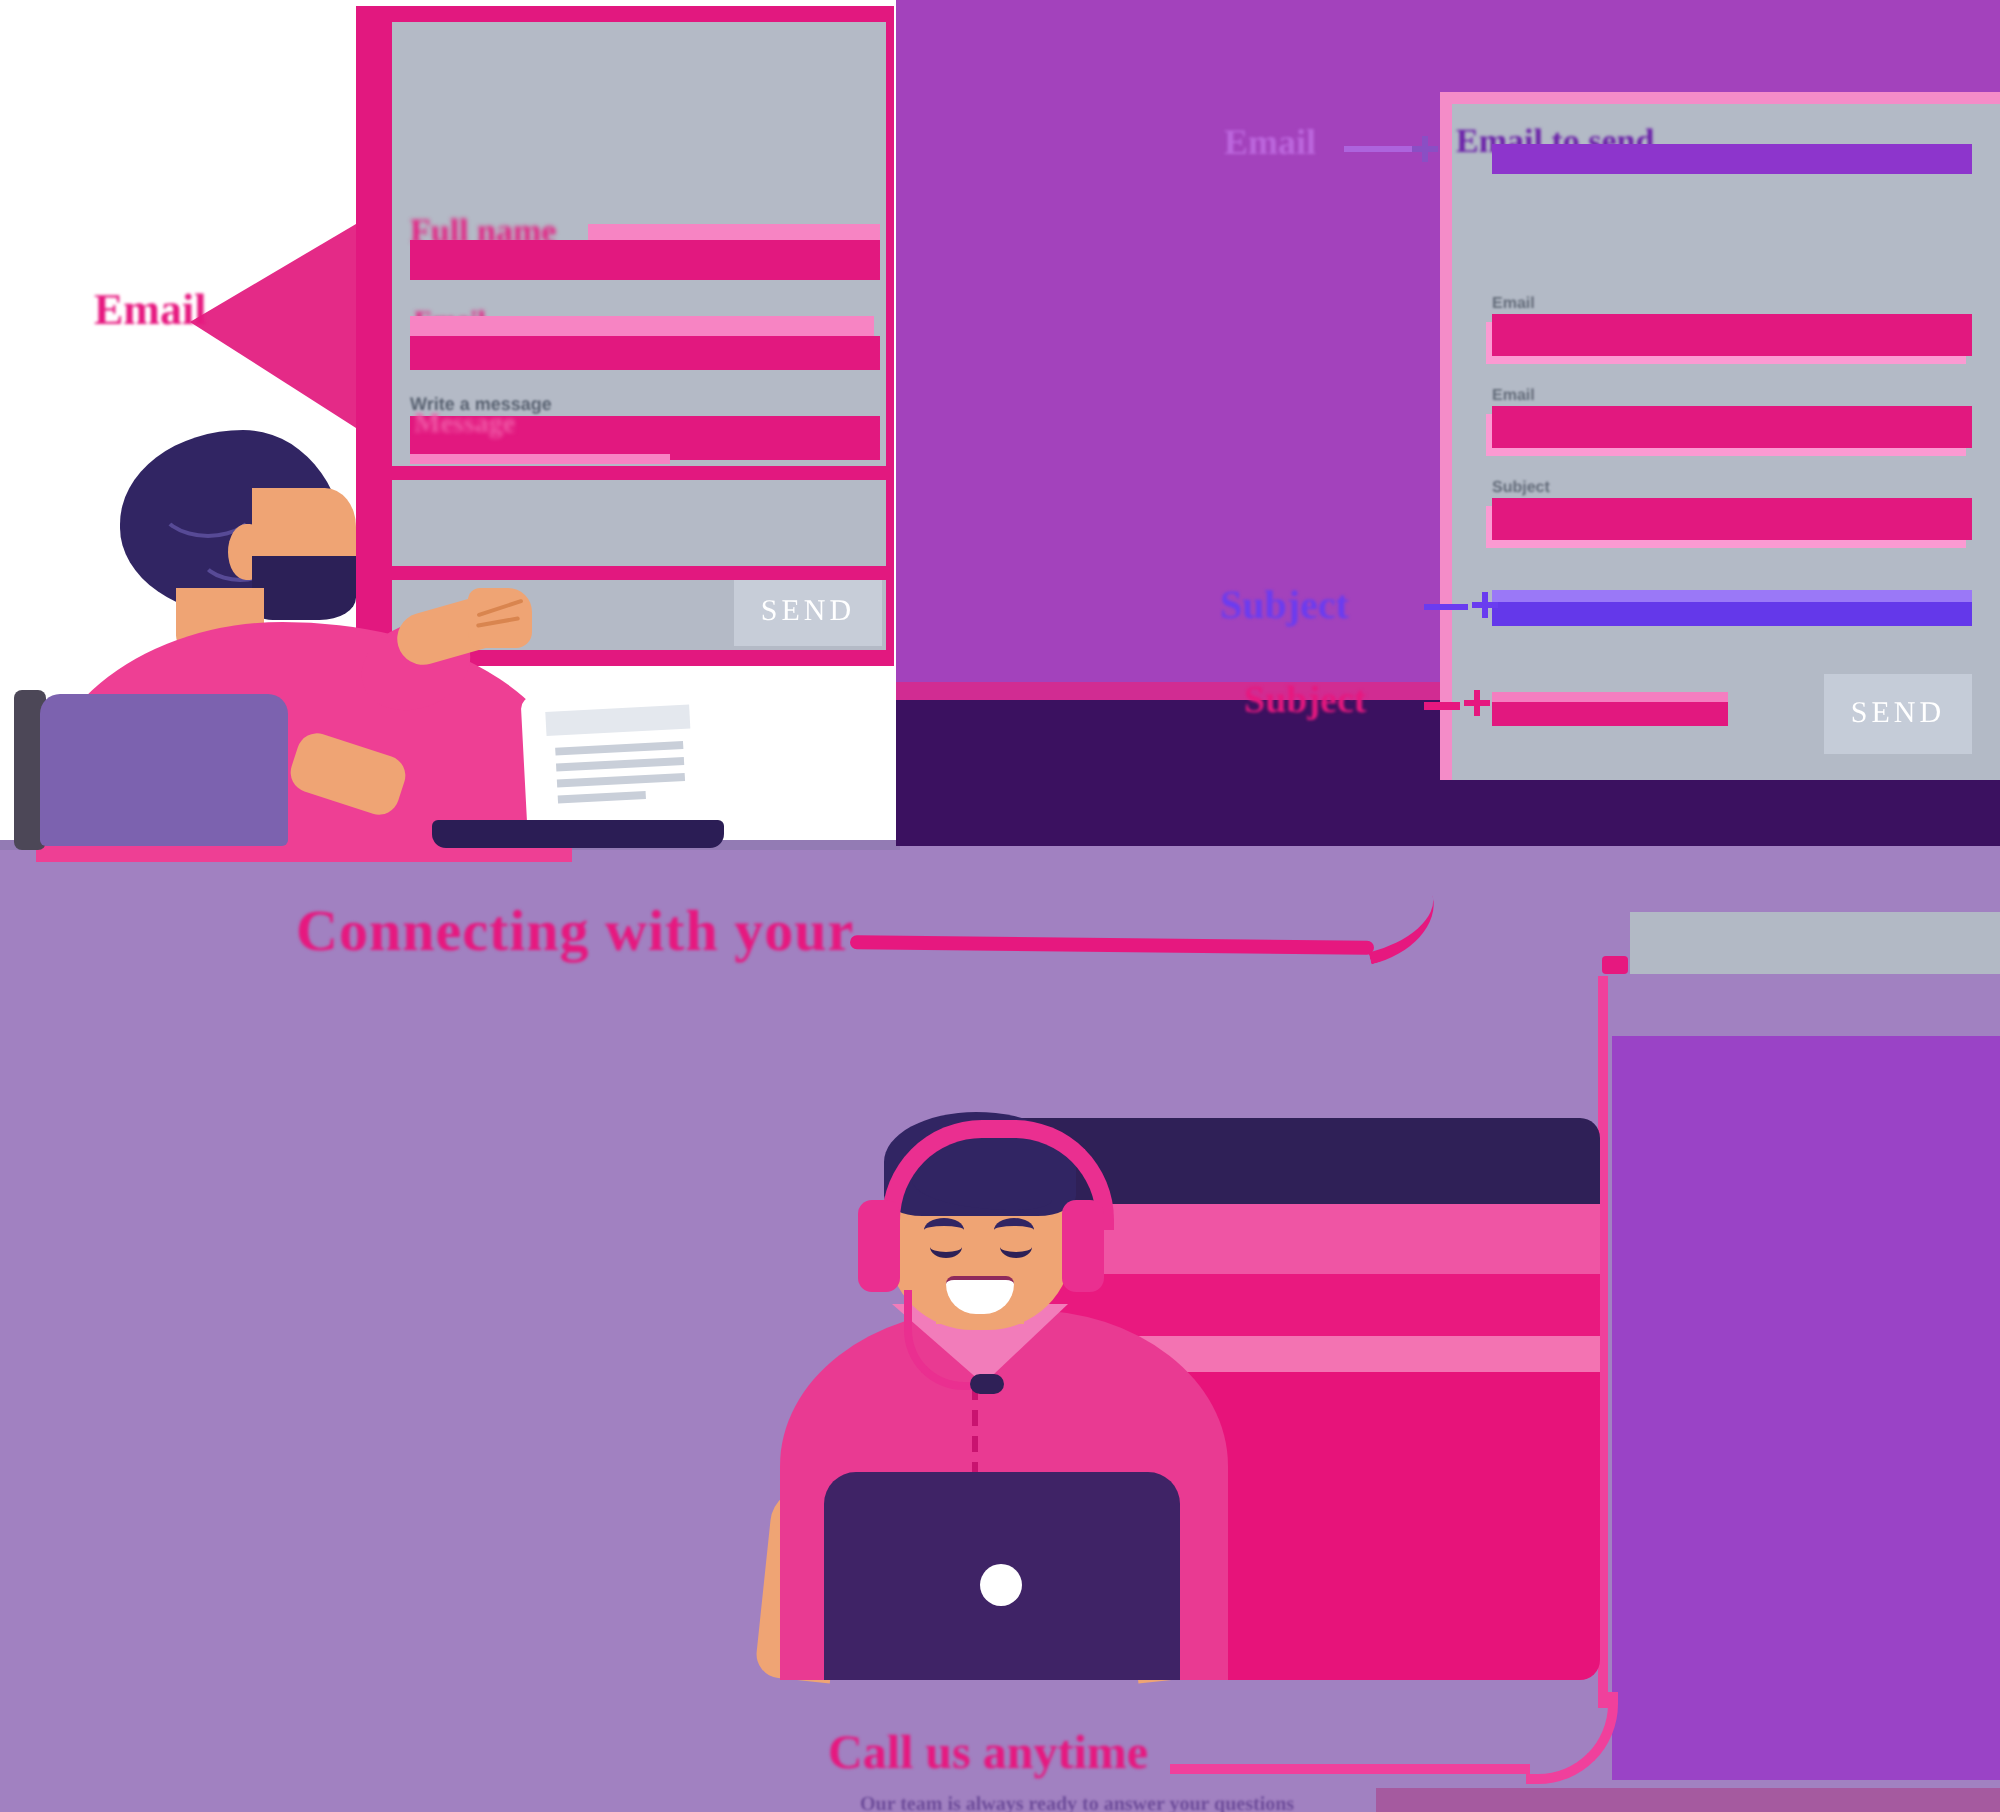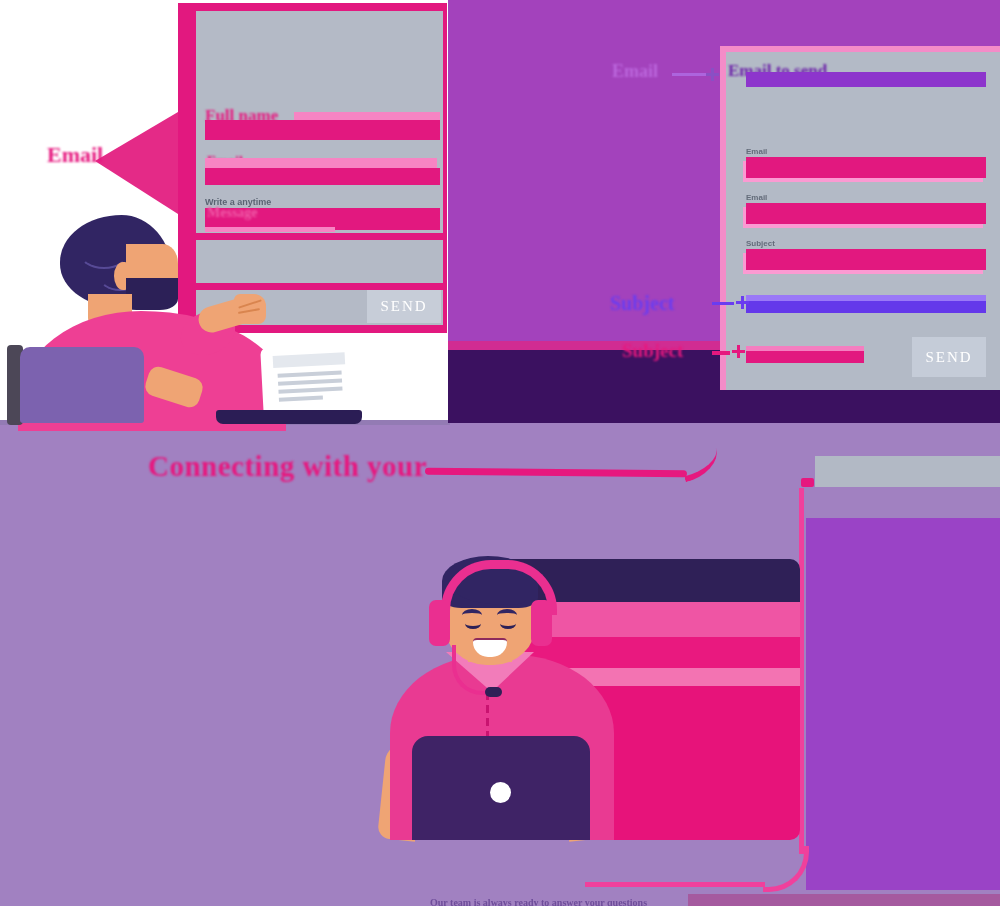--- a/index.html
+++ b/index.html
@@ -155,21 +155,21 @@
       <span class="lbl blob">Full name</span>
       <div class="light"></div>
       <div class="deep"></div>
     </div>
     <div class="fl-row" id="fl-r2">
       <span class="lbl blob">Email</span>
       <div class="light"></div>
       <div class="deep"></div>
     </div>
     <div class="fl-row" id="fl-r3">
-      <span class="hint tiny">Write a anytime</span>
+      <span class="hint tiny">Write a message</span>
       <span class="lbl blob">Message</span>
       <div class="deep"></div>
       <div class="light"></div>
     </div>
     <div class="fl-div" id="fl-div1"></div>
     <div class="fl-div" id="fl-div2"></div>
     <div class="abs" id="fl-send">SEND</div>
   </div>
 
   <div class="abs" id="funnel"></div>
@@ -228,20 +228,21 @@
   <div class="eye" id="c-eye-r"></div>
   <div class="abs" id="c-mouth"></div>
   <div class="abs" id="c-band"></div>
   <div class="abs" id="c-cup-l"></div>
   <div class="abs" id="c-cup-r"></div>
   <div class="abs" id="c-mic-arm"></div>
   <div class="abs" id="c-mic"></div>
   <div class="abs" id="c-laptop"></div>
   <div class="abs" id="c-dot"></div>
 
+  <div class="abs blob" id="cap-title">Call us anytime</div>
   <div class="abs" id="cap-sub">Our team is always ready to answer your questions</div>
 
   <div class="abs" id="form-right">
     <span class="abs blob" id="fr-to-label">Email to send</span>
     <div class="abs" id="fr-to-bar"></div>
     <span class="fr-hint tiny" id="fr-h1">Email</span>
     <div class="fr-bar" id="fr-b1"></div>
     <span class="fr-hint tiny" id="fr-h2">Email</span>
     <div class="fr-bar" id="fr-b2"></div>
     <span class="fr-hint tiny" id="fr-h3">Subject</span>

